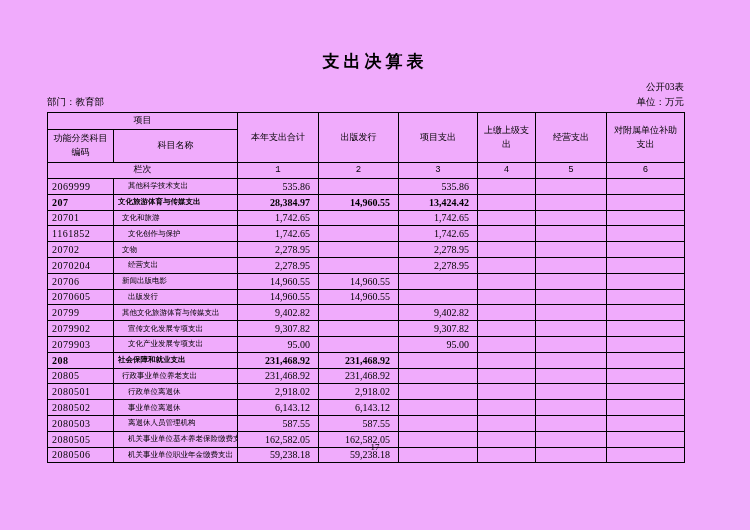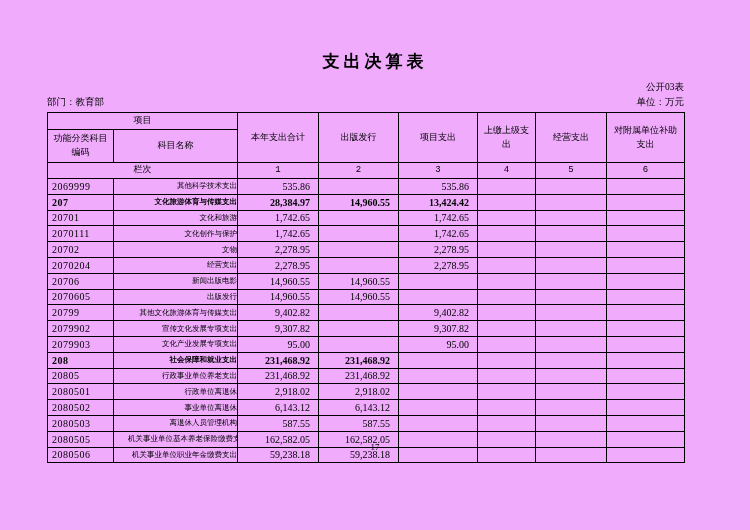--- a/index.html
+++ b/index.html
@@ -49,21 +49,21 @@
     line-height: 1.55;
     padding: 0 6px;
     margin-left: 28px;
   }
   tr.hdr-top th { height: 17px; }
   tr.hdr-sub th { height: 33px; }
   tr.rank-row th { height: 16px; font-size: 9px; font-family: Liberation Mono, monospace; }
 
   tbody td { height: 15.8px; font-size: 10px; }
   td.c-code { text-align: left; padding-left: 4px; font-size: 10px; letter-spacing: 0.5px; }
-  td.c-name { text-align: right; font-size: 7.5px; white-space: nowrap; }
+  td.c-name { text-align: left; font-size: 7.5px; white-space: nowrap; }
   td.c-val  { text-align: right; padding-right: 8px; }
   tr.bold td { font-weight: bold; margin-left: 8px; }
   .indent-0 { padding-left: 4px; }
   .indent-1 { padding-left: 8px; }
   .indent-2 { padding-left: 14px; }
 
   .page-number {
     position: absolute; top: 442px; left: 0; width: 750px;
     text-align: center; font-size: 9px;
   }
@@ -142,21 +142,21 @@
     <td class="c-code">20701</td>
     <td class="c-name indent-1">文化和旅游</td>
     <td class="c-val">1,742.65</td>
     <td class="c-val"></td>
     <td class="c-val">1,742.65</td>
     <td class="c-val"></td>
     <td class="c-val"></td>
     <td class="c-val"></td>
   </tr>
         <tr>
-    <td class="c-code">2070111</td>
+    <td class="c-code">1161852</td>
     <td class="c-name indent-2">文化创作与保护</td>
     <td class="c-val">1,742.65</td>
     <td class="c-val"></td>
     <td class="c-val">1,742.65</td>
     <td class="c-val"></td>
     <td class="c-val"></td>
     <td class="c-val"></td>
   </tr>
         <tr>
     <td class="c-code">20702</td>

